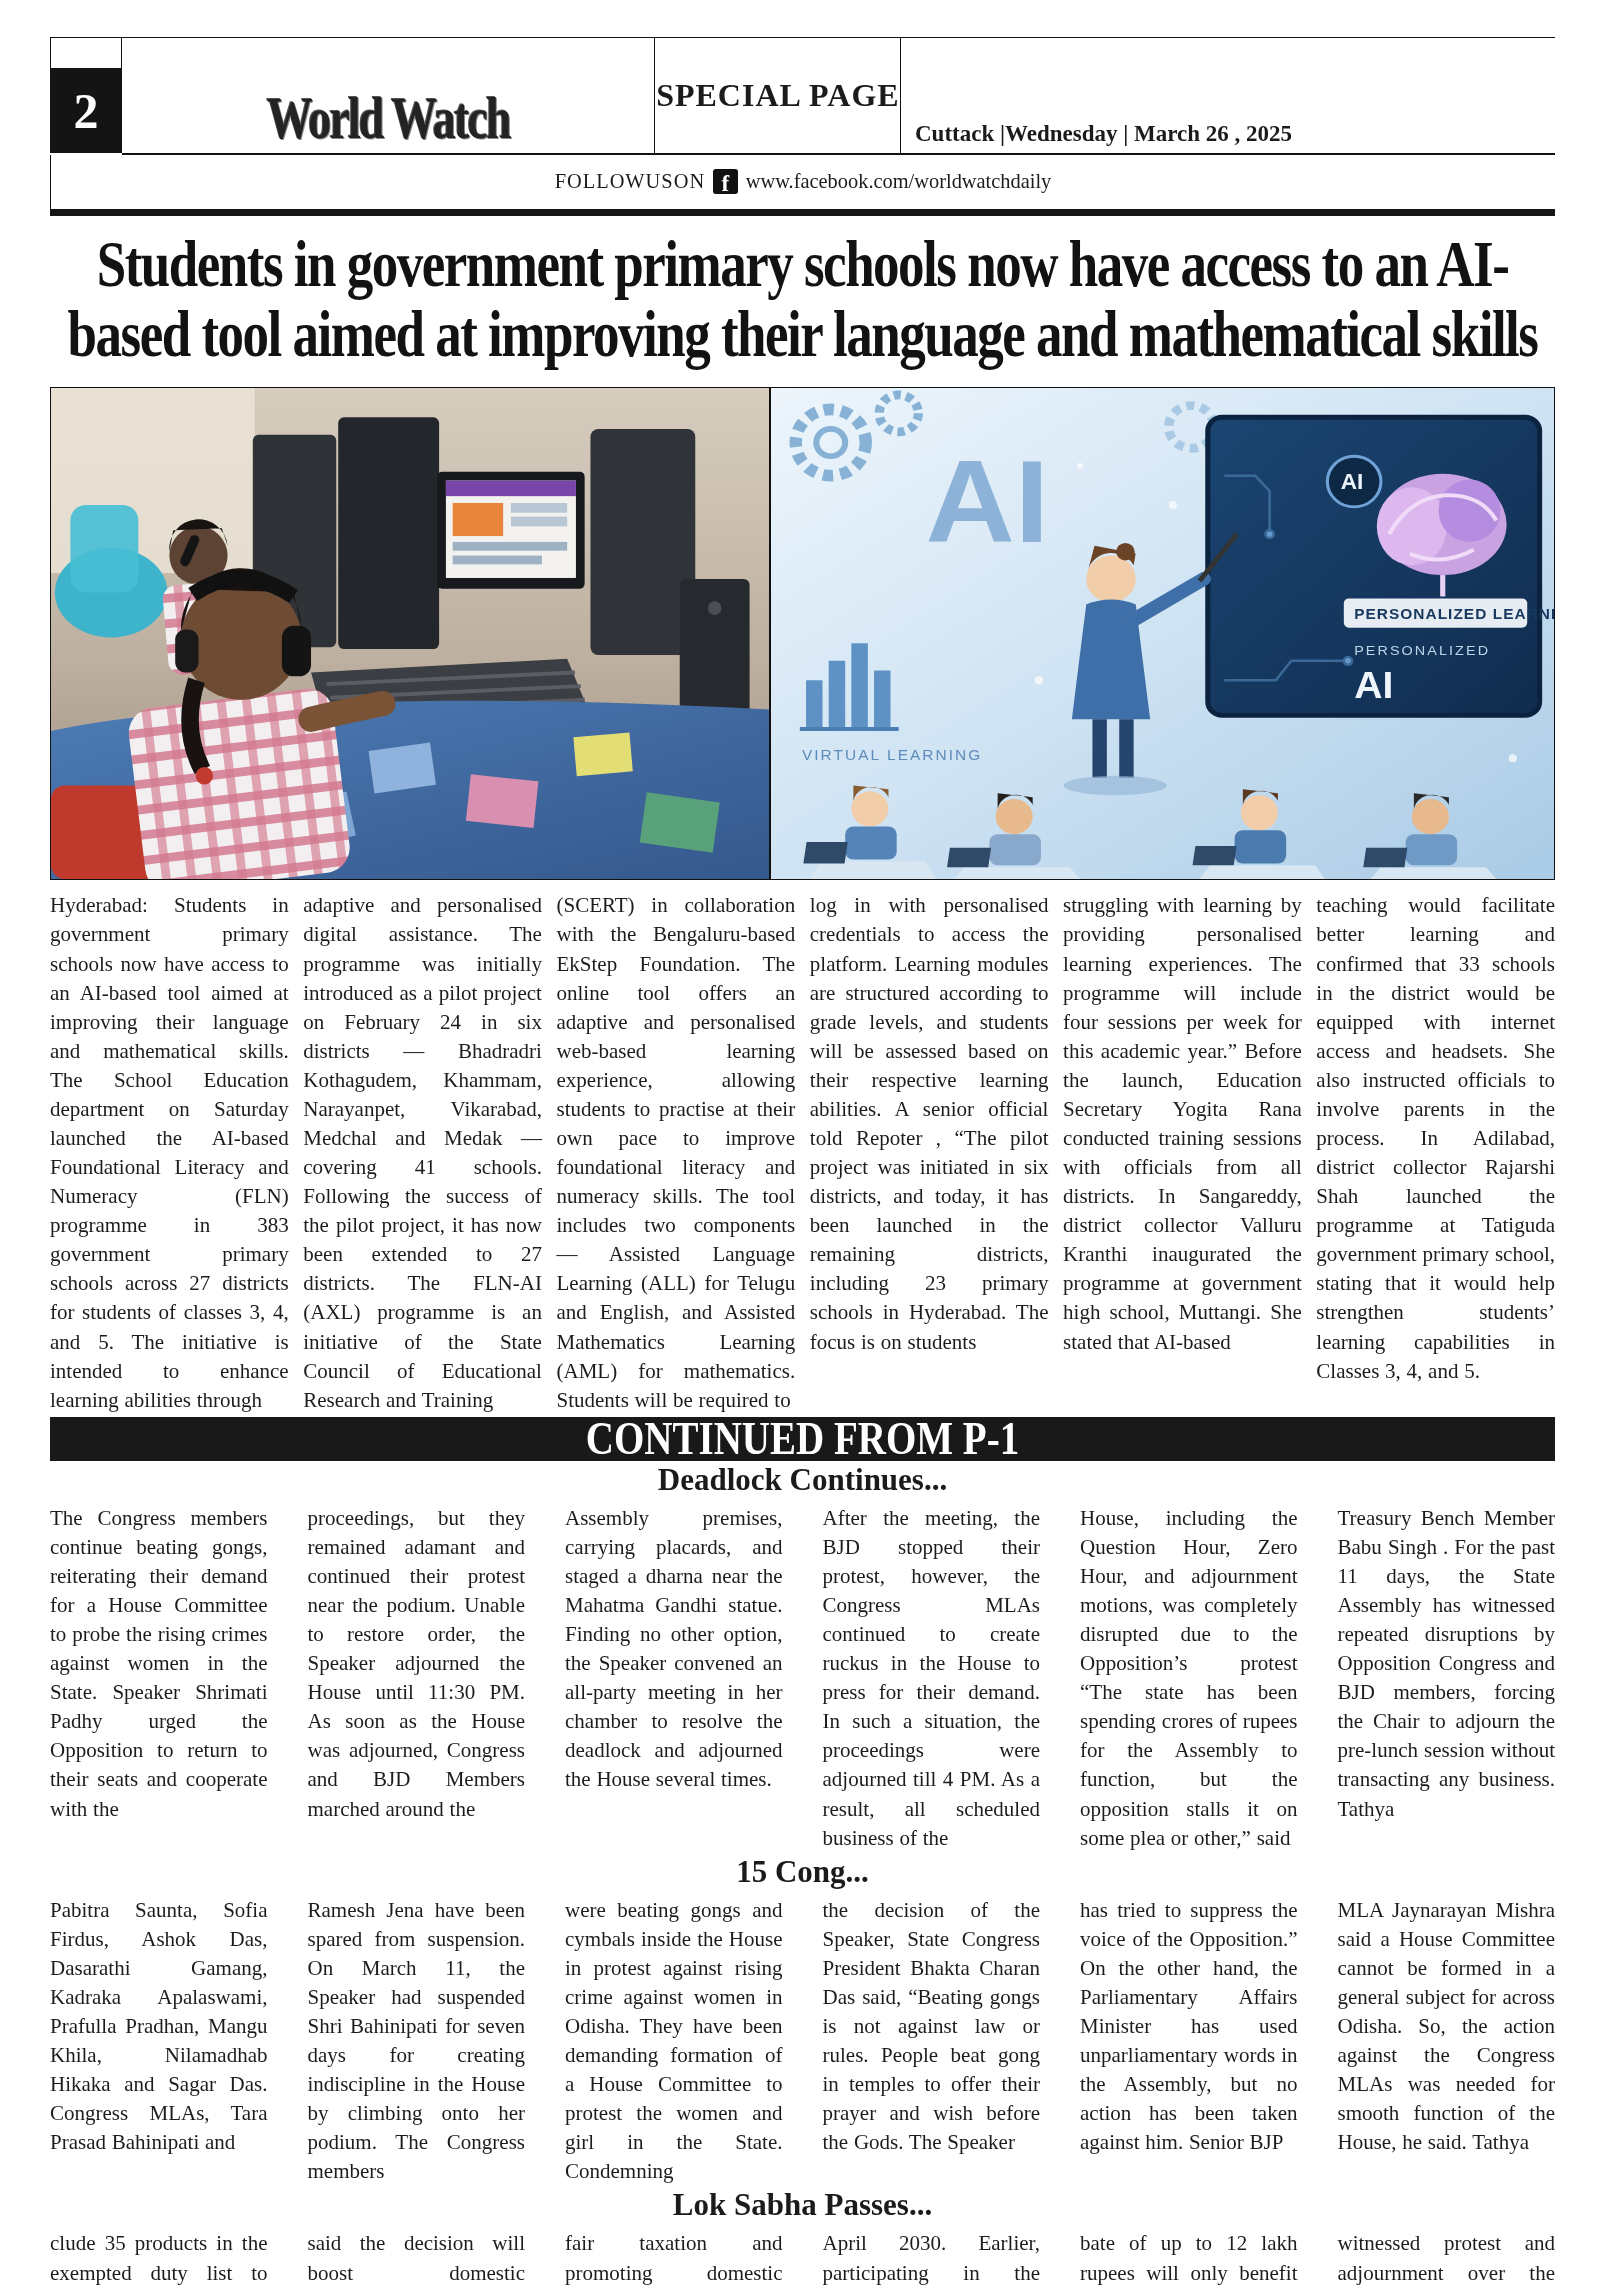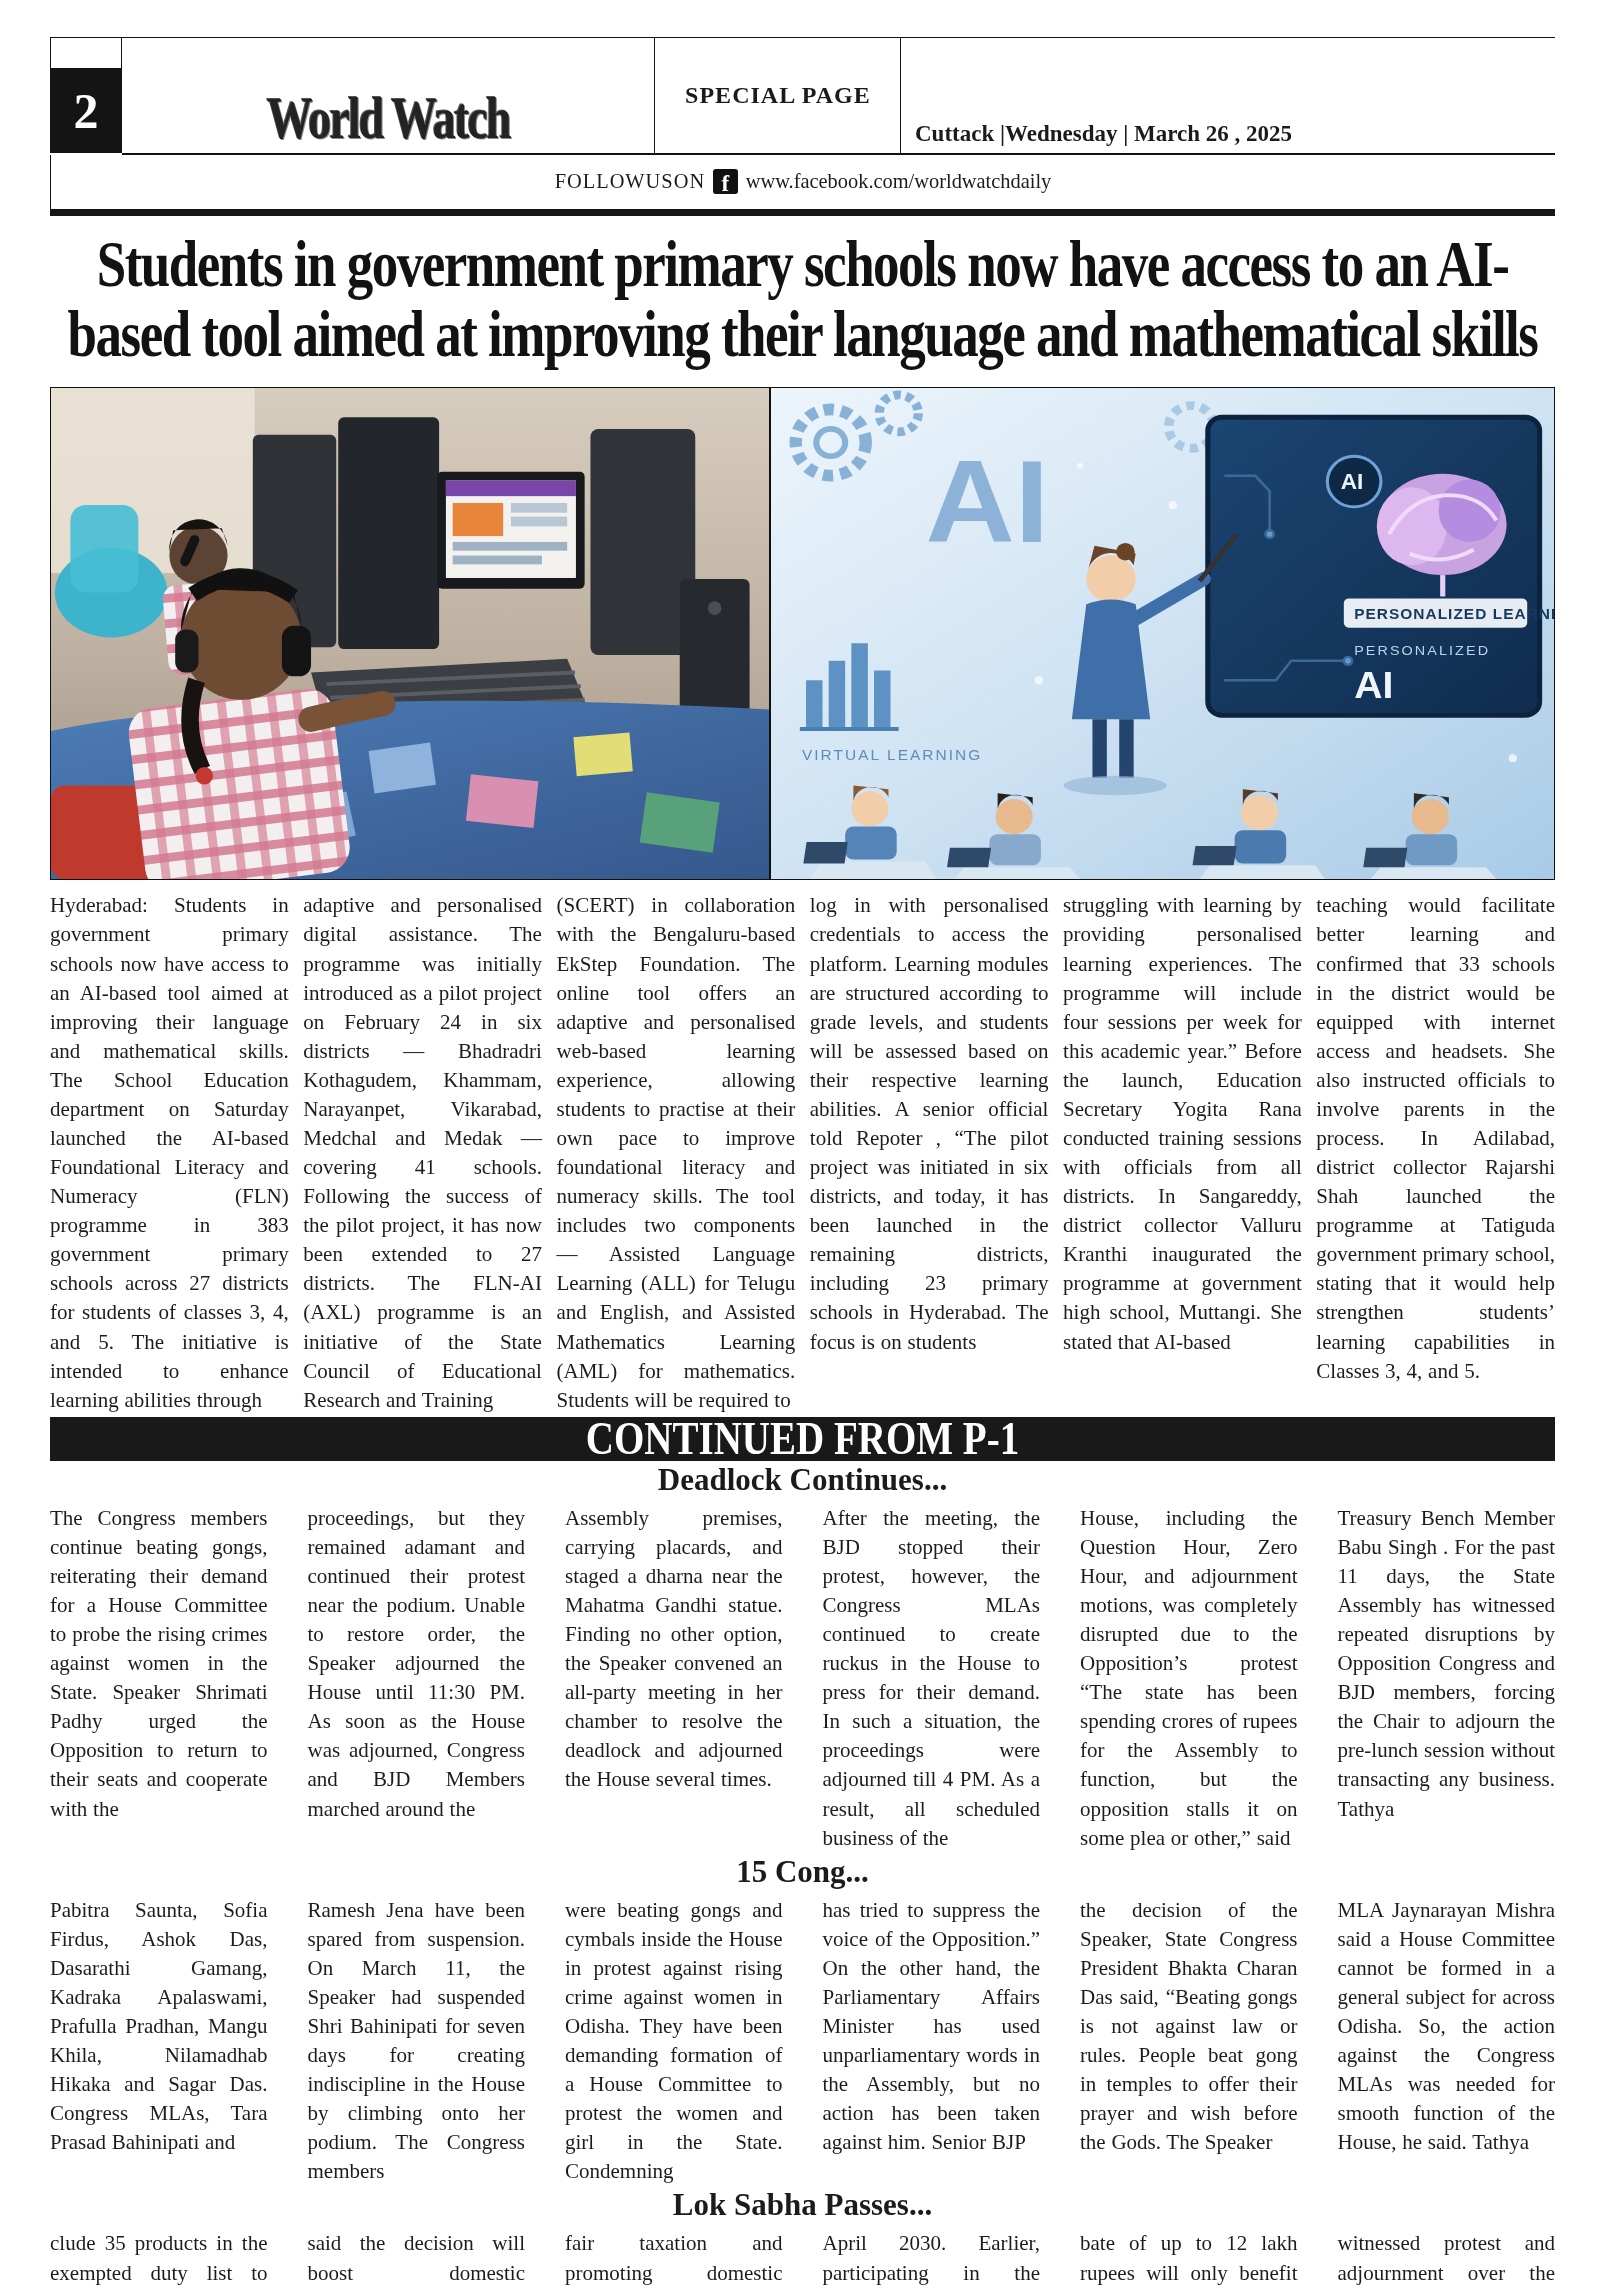--- a/index.html
+++ b/index.html
@@ -22,21 +22,21 @@
     font-size:50px;font-weight:bold;
   }
   .logo-cell{flex:1;display:flex;align-items:flex-end;justify-content:center;border-right:1.9px solid #111;}
   .logo{
     font-weight:bold;font-size:46px;letter-spacing:-1.9px;color:#232323;
     transform:scaleY(1.28);transform-origin:50% 90%;display:inline-block;
     text-shadow:1px 1px 0 #888,-1px -1px 0 #555;white-space:nowrap;padding:0 13.6px 1.9px 13.6px;
   }
   .special-cell{
     width:245px;border-right:1.9px solid #111;display:flex;align-items:center;justify-content:center;
-    text-align:center;font-weight:bold;font-size:24px;line-height:1.2;letter-spacing:1px;
+    text-align:center;font-weight:bold;font-size:32px;line-height:1.2;letter-spacing:1px;
   }
   .date-cell{width:640px;display:flex;align-items:flex-end;padding:0 0 5.8px 13.6px;font-weight:bold;font-size:23px;}
   .header-rule{height:1.9px;background:#111;margin-left:72px;}
   .follow-line{
     display:flex;align-items:center;justify-content:center;gap:7.8px;height:54px;font-size:20.4px;
     border-left:1.9px solid #111;margin-left:0;
   }
   .follow-label{letter-spacing:1px;}
   .fb-icon{
     width:25px;height:25px;background:#111;color:#fff;border-radius:2.9px;
@@ -327,22 +327,22 @@
       <div class="col" data-interactable="false">After the meeting, the BJD stopped their protest, however, the Congress MLAs continued to create ruckus in the House to press for their demand. In such a situation, the proceedings were adjourned till 4 PM. As a result, all scheduled business of the</div>
       <div class="col" data-interactable="false">House, including the Question Hour, Zero Hour, and adjournment motions, was completely disrupted due to the Opposition’s protest “The state has been spending crores of rupees for the Assembly to function, but the opposition stalls it on some plea or other,” said</div>
       <div class="col" data-interactable="false">Treasury Bench Member Babu Singh . For the past 11 days, the State Assembly has witnessed repeated disruptions by Opposition Congress and BJD members, forcing the Chair to adjourn the pre-lunch session without transacting any business. Tathya</div>
     </div>
 
     <div class="sec-heading" data-interactable="false">15 Cong...</div>
     <div class="cols sec-cols" data-interactable="false">
       <div class="col" data-interactable="false">Pabitra Saunta, Sofia Firdus, Ashok Das, Dasarathi Gamang, Kadraka Apalaswami, Prafulla Pradhan, Mangu Khila, Nilamadhab Hikaka and Sagar Das. Congress MLAs, Tara Prasad Bahinipati and</div>
       <div class="col" data-interactable="false">Ramesh Jena have been spared from suspension. On March 11, the Speaker had suspended Shri Bahinipati for seven days for creating indiscipline in the House by climbing onto her podium. The Congress members</div>
       <div class="col" data-interactable="false">were beating gongs and cymbals inside the House in protest against rising crime against women in Odisha. They have been demanding formation of a House Committee to protest the women and girl in the State. Condemning</div>
+      <div class="col" data-interactable="false">the decision of the Speaker, State Congress President Bhakta Charan Das said, “Beating gongs is not against law or rules. People beat gong in temples to offer their prayer and wish before the Gods. The Speaker</div>
       <div class="col" data-interactable="false">has tried to suppress the voice of the Opposition.” On the other hand, the Parliamentary Affairs Minister has used unparliamentary words in the Assembly, but no action has been taken against him. Senior BJP</div>
-      <div class="col" data-interactable="false">the decision of the Speaker, State Congress President Bhakta Charan Das said, “Beating gongs is not against law or rules. People beat gong in temples to offer their prayer and wish before the Gods. The Speaker</div>
       <div class="col" data-interactable="false">MLA Jaynarayan Mishra said a House Committee cannot be formed in a general subject for across Odisha. So, the action against the Congress MLAs was needed for smooth function of the House, he said. Tathya</div>
     </div>
 
     <div class="sec-heading" data-interactable="false">Lok Sabha Passes...</div>
     <div class="cols sec-cols" data-interactable="false">
       <div class="col" data-interactable="false">clude 35 products in the exempted duty list to promote battery manufacturing for electric vehicles. Besides, 28 additional capital goods have also been added to the exempted duty list for the manufacturing of mobile phone batteries. She</div>
       <div class="col" data-interactable="false">said the decision will boost domestic manufacturing. The Finance Minister emphasised that these changes are part of a broader effort to align India’s trade and investment policies with global standards while ensuring</div>
       <div class="col" data-interactable="false">fair taxation and promoting domestic industry. Mrs Sitharaman said the government has also proposed to extend the period of incorporation of start-ups by five years to allow the benefits available to them which are incorporated before 1st</div>
       <div class="col" data-interactable="false">April 2030. Earlier, participating in the discussion, S. Jothimani of Congress raised the issue of unemployment in the country, alleging that the government is doing nothing to provide relief to the common man. She said the income tax re-</div>
       <div class="col" data-interactable="false">bate of up to 12 lakh rupees will only benefit one crore people. Jagdambika Pal of the BJP said that India is the fastest-growing economy in the world. He said the country has become one of the top five economies in the world. Earlier, Lok Sabha</div>

